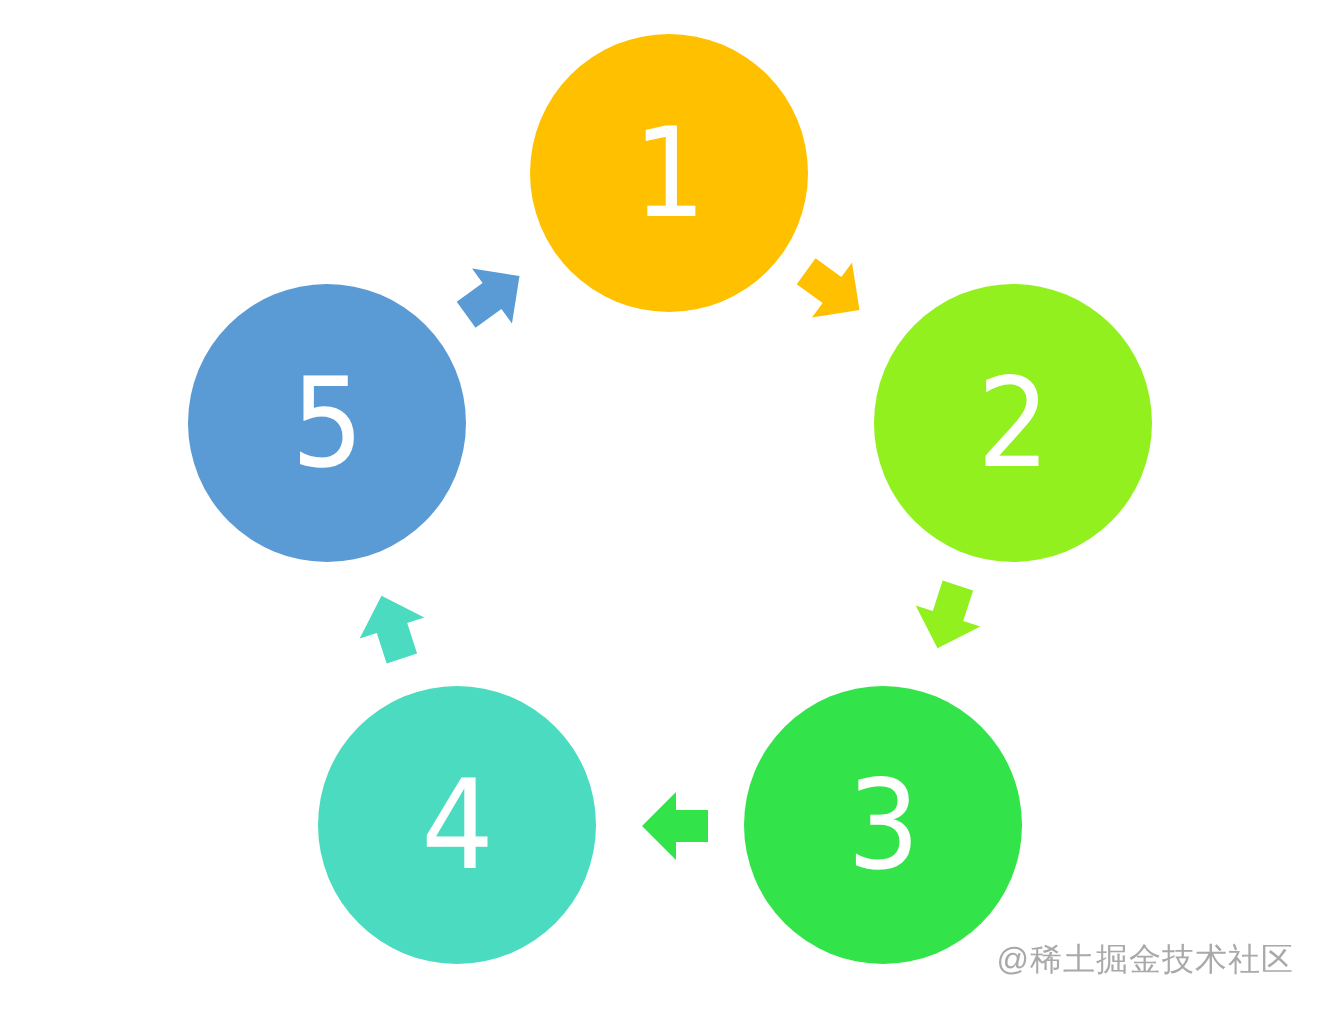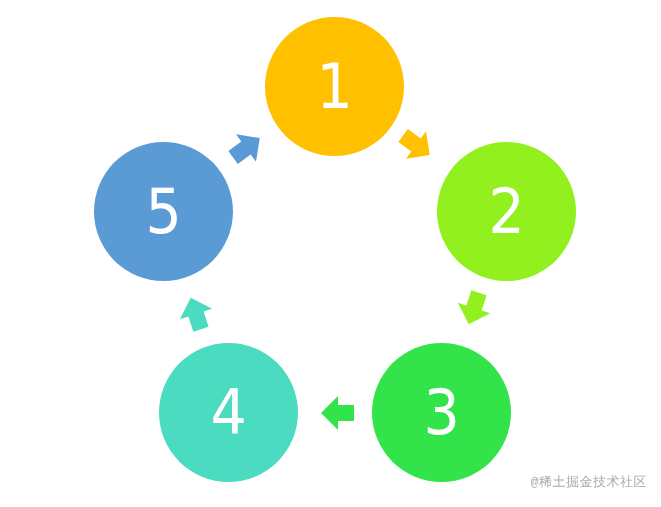--- a/index.html
+++ b/index.html
@@ -7,22 +7,22 @@
     .circle {
       position: absolute; width: 139px; height: 139px; border-radius: 50%;
       display: flex; align-items: center; justify-content: center;
       color: #ffffff; font-family: "DejaVu Sans", sans-serif; font-weight: 200;
       font-size: 62px; line-height: 1;
     }
     .circle span { font-weight: normal; -webkit-text-stroke: 0; transform: scaleX(0.92); }
     .arrow { position: absolute; width: 40px; height: 40px; }
     .watermark {
       position: absolute; right: 14px; bottom: 16px;
-      font-size: 13px; color: #a9a9a9; letter-spacing: 0.5px;
-      font-family: Liberation Mono, monospace;
+      font-size: 16px; color: #a9a9a9; letter-spacing: 0.5px;
+      font-family: Liberation Sans, sans-serif;
     }
   </style>
 </head>
 <body>
 
 <div>
 
   <div class="circle" style="left:265px;top:17px;background:#FFC000;">
     <span>1</span>
   </div>

